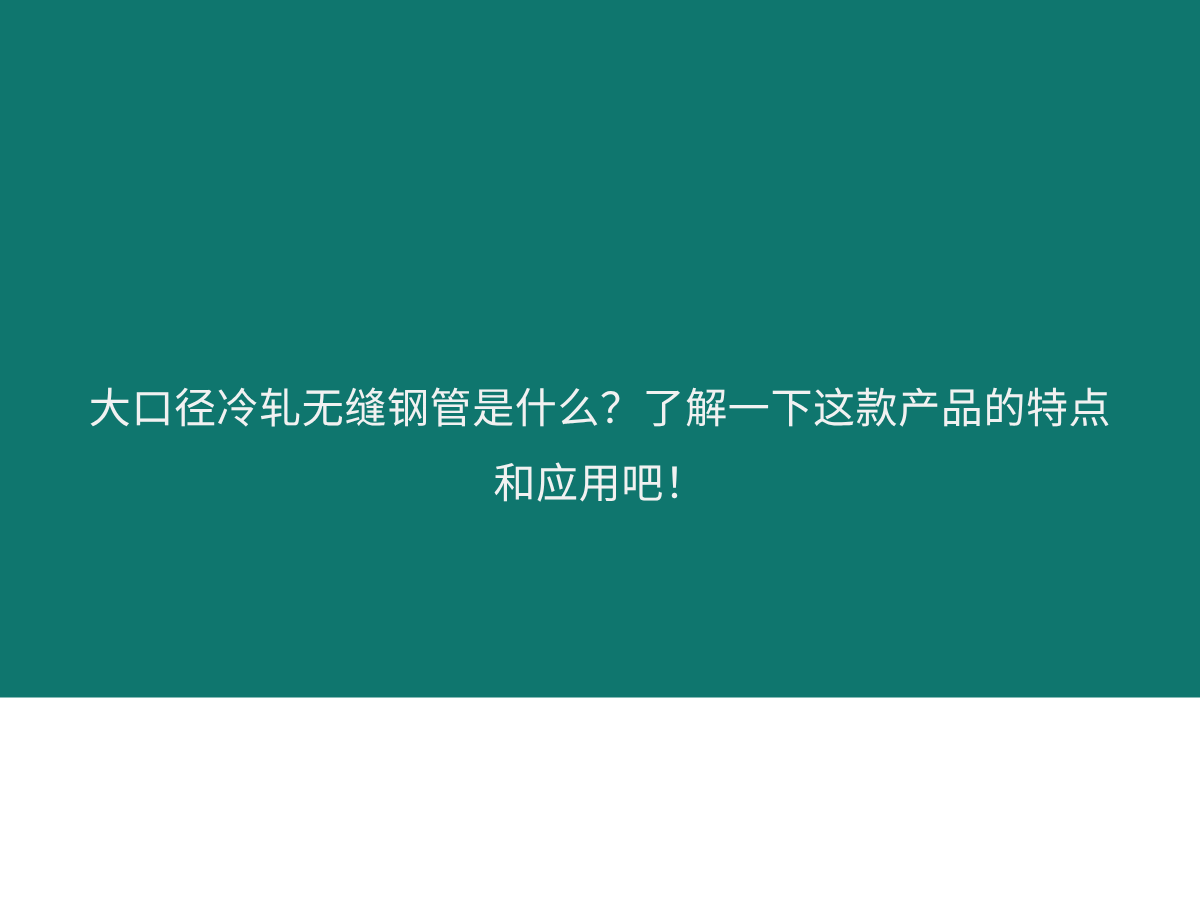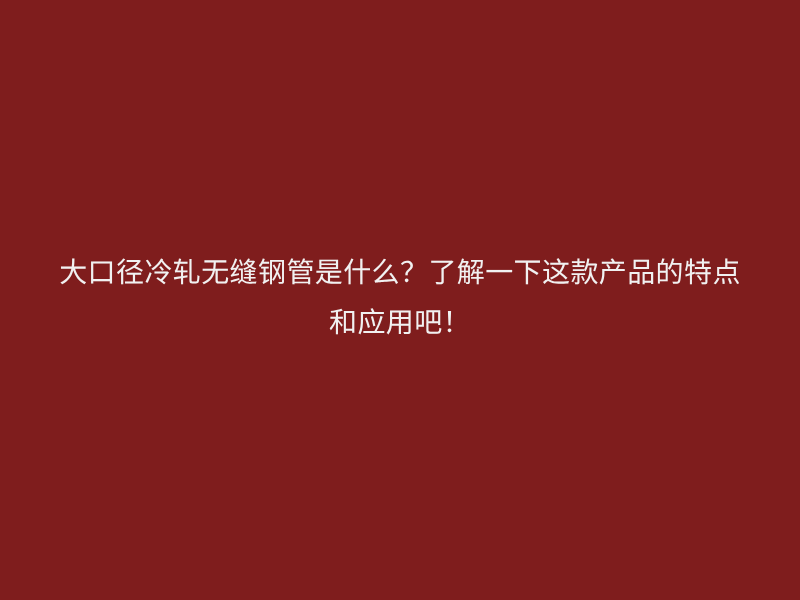--- a/index.html
+++ b/index.html
@@ -13,22 +13,22 @@
     height: 600px;
     overflow: hidden;
     font-family: "Liberation Sans", "DejaVu Sans", sans-serif;
   }
 
   
   .banner {
     position: relative;
     box-sizing: border-box;
     width: 800px;
-    height: 600px;
-    background-color: #7f1d1d;
+    height: 465px;
+    background-color: #0f766e;
     display: flex;
     flex-direction: column;
     justify-content: flex-start;
     align-items: center;
   }
 
   
   .headline-block {
     position: absolute;
     top: 248px;

